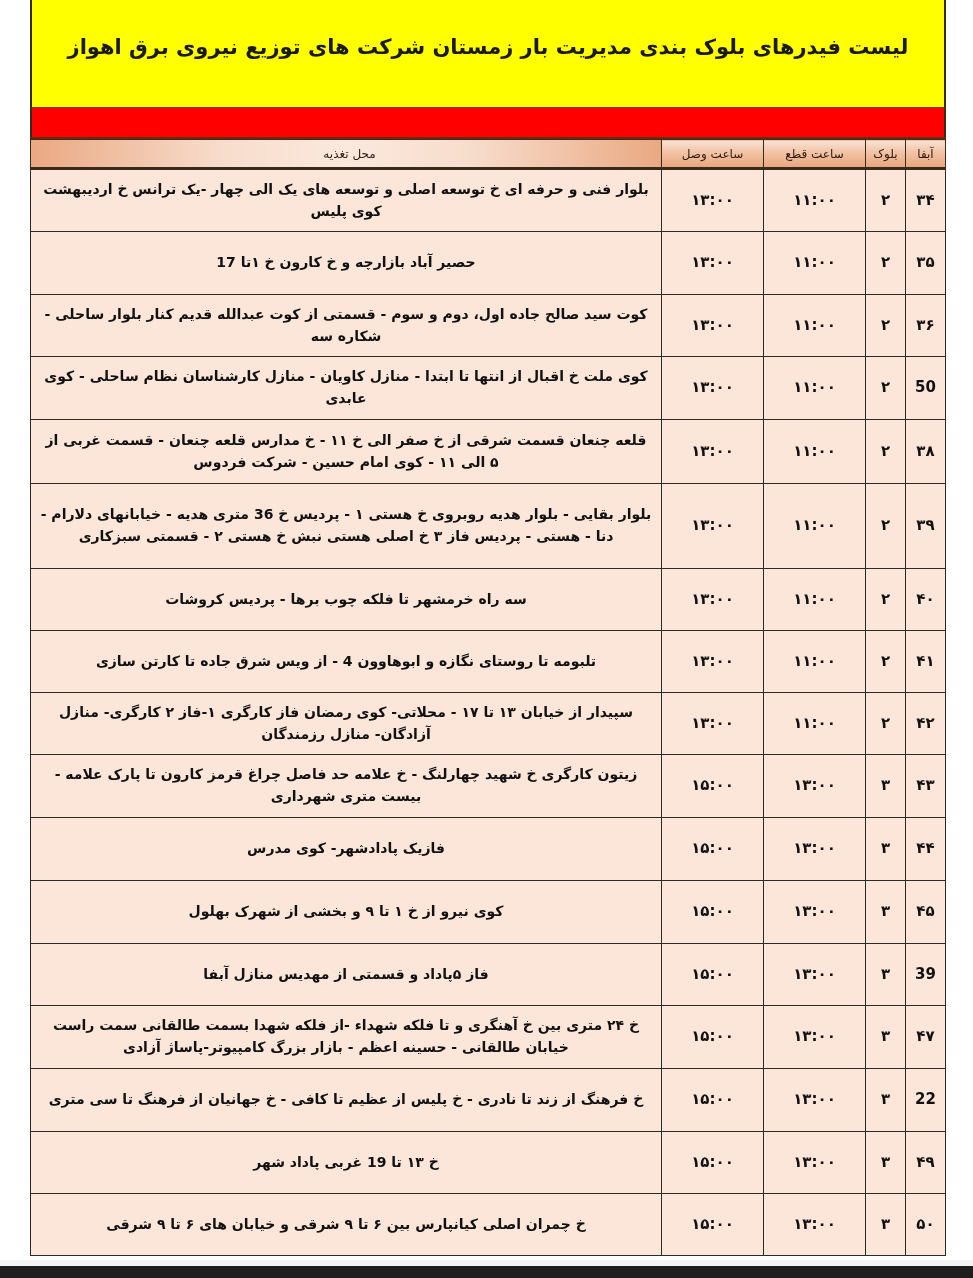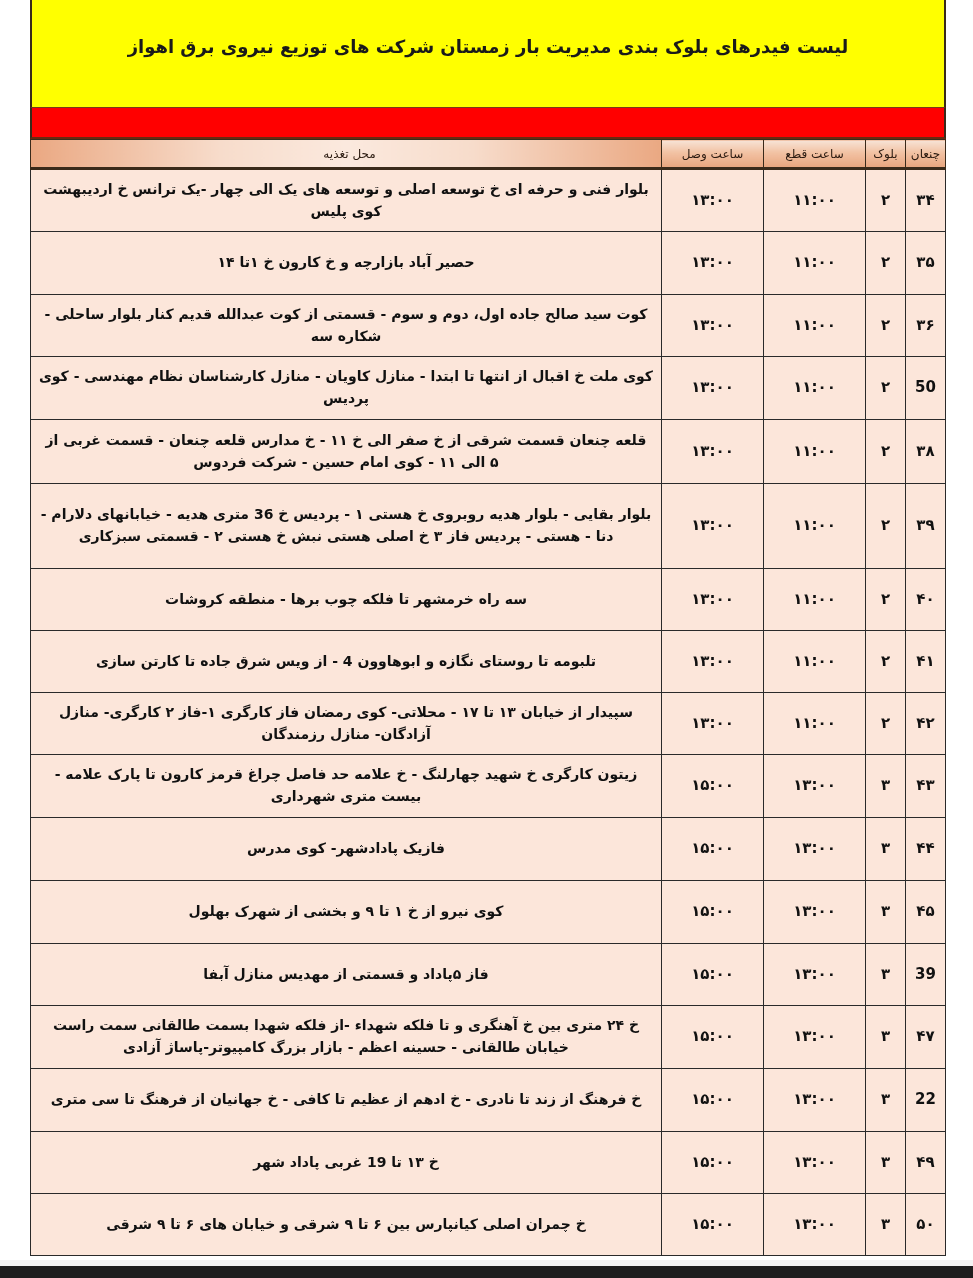--- a/index.html
+++ b/index.html
@@ -26,21 +26,21 @@
       border-left: 2px solid #3a2a1a;
       border-right: 2px solid #3a2a1a;
       border-bottom: 1px solid #7a3a1a;
       display: flex;
       align-items: center;
       justify-content: center;
       box-sizing: border-box;
     }
     .title-banner .title {
       font-weight: bold;
-      font-size: 18px;
+      font-size: 21px;
       color: #1a1a1a;
       direction: rtl;
       margin-top: -14px;
     }
     .red-bar {
       height: 31px;
       background: #ff0000;
       border-left: 2px solid #3a2a1a;
       border-right: 2px solid #3a2a1a;
       border-bottom: 2px solid #6a2a10;
@@ -119,76 +119,76 @@
   <table class="feeders">
     <colgroup>
       <col class="col-row">
       <col class="col-block">
       <col class="col-cut">
       <col class="col-conn">
       <col class="col-loc">
     </colgroup>
     <thead>
       <tr>
-        <th>چنعان</th>
+        <th>آبفا</th>
         <th>بلوک</th>
         <th>ساعت قطع</th>
         <th>ساعت وصل</th>
         <th class="loc-head">محل تغذیه</th>
       </tr>
     </thead>
     <tbody id="rows">
         <tr style="height: 63px;">
           <td class="num">۳۴</td>
           <td class="num">۲</td>
           <td class="num">۱۱:۰۰</td>
           <td class="num">۱۳:۰۰</td>
           <td class="loc">بلوار فنی و حرفه ای خ توسعه اصلی و توسعه های یک الی چهار -یک ترانس خ اردیبهشت کوی پلیس</td>
         </tr>
         <tr style="height: 63px;">
           <td class="num">۳۵</td>
           <td class="num">۲</td>
           <td class="num">۱۱:۰۰</td>
           <td class="num">۱۳:۰۰</td>
-          <td class="loc">حصیر آباد بازارچه و خ کارون خ ۱تا ۱۴</td>
+          <td class="loc">حصیر آباد بازارچه و خ کارون خ ۱تا 17</td>
         </tr>
         <tr style="height: 62px;">
           <td class="num">۳۶</td>
           <td class="num">۲</td>
           <td class="num">۱۱:۰۰</td>
           <td class="num">۱۳:۰۰</td>
           <td class="loc">کوت سید صالح جاده اول، دوم و سوم - قسمتی از کوت عبدالله قدیم کنار بلوار ساحلی - شکاره سه</td>
         </tr>
         <tr style="height: 63px;">
           <td class="num">50</td>
           <td class="num">۲</td>
           <td class="num">۱۱:۰۰</td>
           <td class="num">۱۳:۰۰</td>
-          <td class="loc">کوی ملت خ اقبال از انتها تا ابتدا - منازل کاویان - منازل کارشناسان نظام مهندسی - کوی پردیس</td>
+          <td class="loc">کوی ملت خ اقبال از انتها تا ابتدا - منازل کاویان - منازل کارشناسان نظام ساحلی - کوی عابدی</td>
         </tr>
         <tr style="height: 64px;">
           <td class="num">۳۸</td>
           <td class="num">۲</td>
           <td class="num">۱۱:۰۰</td>
           <td class="num">۱۳:۰۰</td>
           <td class="loc">قلعه چنعان قسمت شرقی از خ صفر الی خ ۱۱ - خ مدارس قلعه چنعان - قسمت غربی از ۵ الی ۱۱ - کوی امام حسین - شرکت فردوس</td>
         </tr>
         <tr style="height: 85px;">
           <td class="num">۳۹</td>
           <td class="num">۲</td>
           <td class="num">۱۱:۰۰</td>
           <td class="num">۱۳:۰۰</td>
           <td class="loc">بلوار بقایی - بلوار هدیه روبروی خ هستی ۱ - پردیس خ 36 متری هدیه - خیابانهای دلارام - دنا - هستی - پردیس فاز ۳ خ اصلی هستی نبش خ هستی ۲ - قسمتی سبزکاری</td>
         </tr>
         <tr style="height: 62px;">
           <td class="num">۴۰</td>
           <td class="num">۲</td>
           <td class="num">۱۱:۰۰</td>
           <td class="num">۱۳:۰۰</td>
-          <td class="loc">سه راه خرمشهر تا  فلکه چوب برها  - منطقه کروشات</td>
+          <td class="loc">سه راه خرمشهر تا  فلکه چوب برها  - پردیس کروشات</td>
         </tr>
         <tr style="height: 62px;">
           <td class="num">۴۱</td>
           <td class="num">۲</td>
           <td class="num">۱۱:۰۰</td>
           <td class="num">۱۳:۰۰</td>
           <td class="loc">تلبومه تا روستای نگازه و ابوهاوون 4 - از ویس شرق جاده تا کارتن سازی</td>
         </tr>
         <tr style="height: 62px;">
           <td class="num">۴۲</td>
@@ -230,21 +230,21 @@
           <td class="num">۳</td>
           <td class="num">۱۳:۰۰</td>
           <td class="num">۱۵:۰۰</td>
           <td class="loc">خ ۲۴ متری بین خ آهنگری و تا فلکه شهداء -از فلکه شهدا بسمت طالقانی سمت راست خیابان طالقانی  - حسینه اعظم - بازار بزرگ کامپیوتر-پاساژ آزادی</td>
         </tr>
         <tr style="height: 63px;">
           <td class="num">22</td>
           <td class="num">۳</td>
           <td class="num">۱۳:۰۰</td>
           <td class="num">۱۵:۰۰</td>
-          <td class="loc">خ فرهنگ از زند تا نادری - خ ادهم از عظیم تا کافی - خ جهانیان از فرهنگ تا سی متری</td>
+          <td class="loc">خ فرهنگ از زند تا نادری - خ پلیس از عظیم تا کافی - خ جهانیان از فرهنگ تا سی متری</td>
         </tr>
         <tr style="height: 62px;">
           <td class="num">۴۹</td>
           <td class="num">۳</td>
           <td class="num">۱۳:۰۰</td>
           <td class="num">۱۵:۰۰</td>
           <td class="loc">خ ۱۳ تا 19 غربی پاداد شهر</td>
         </tr>
         <tr style="height: 62px;">
           <td class="num">۵۰</td>

